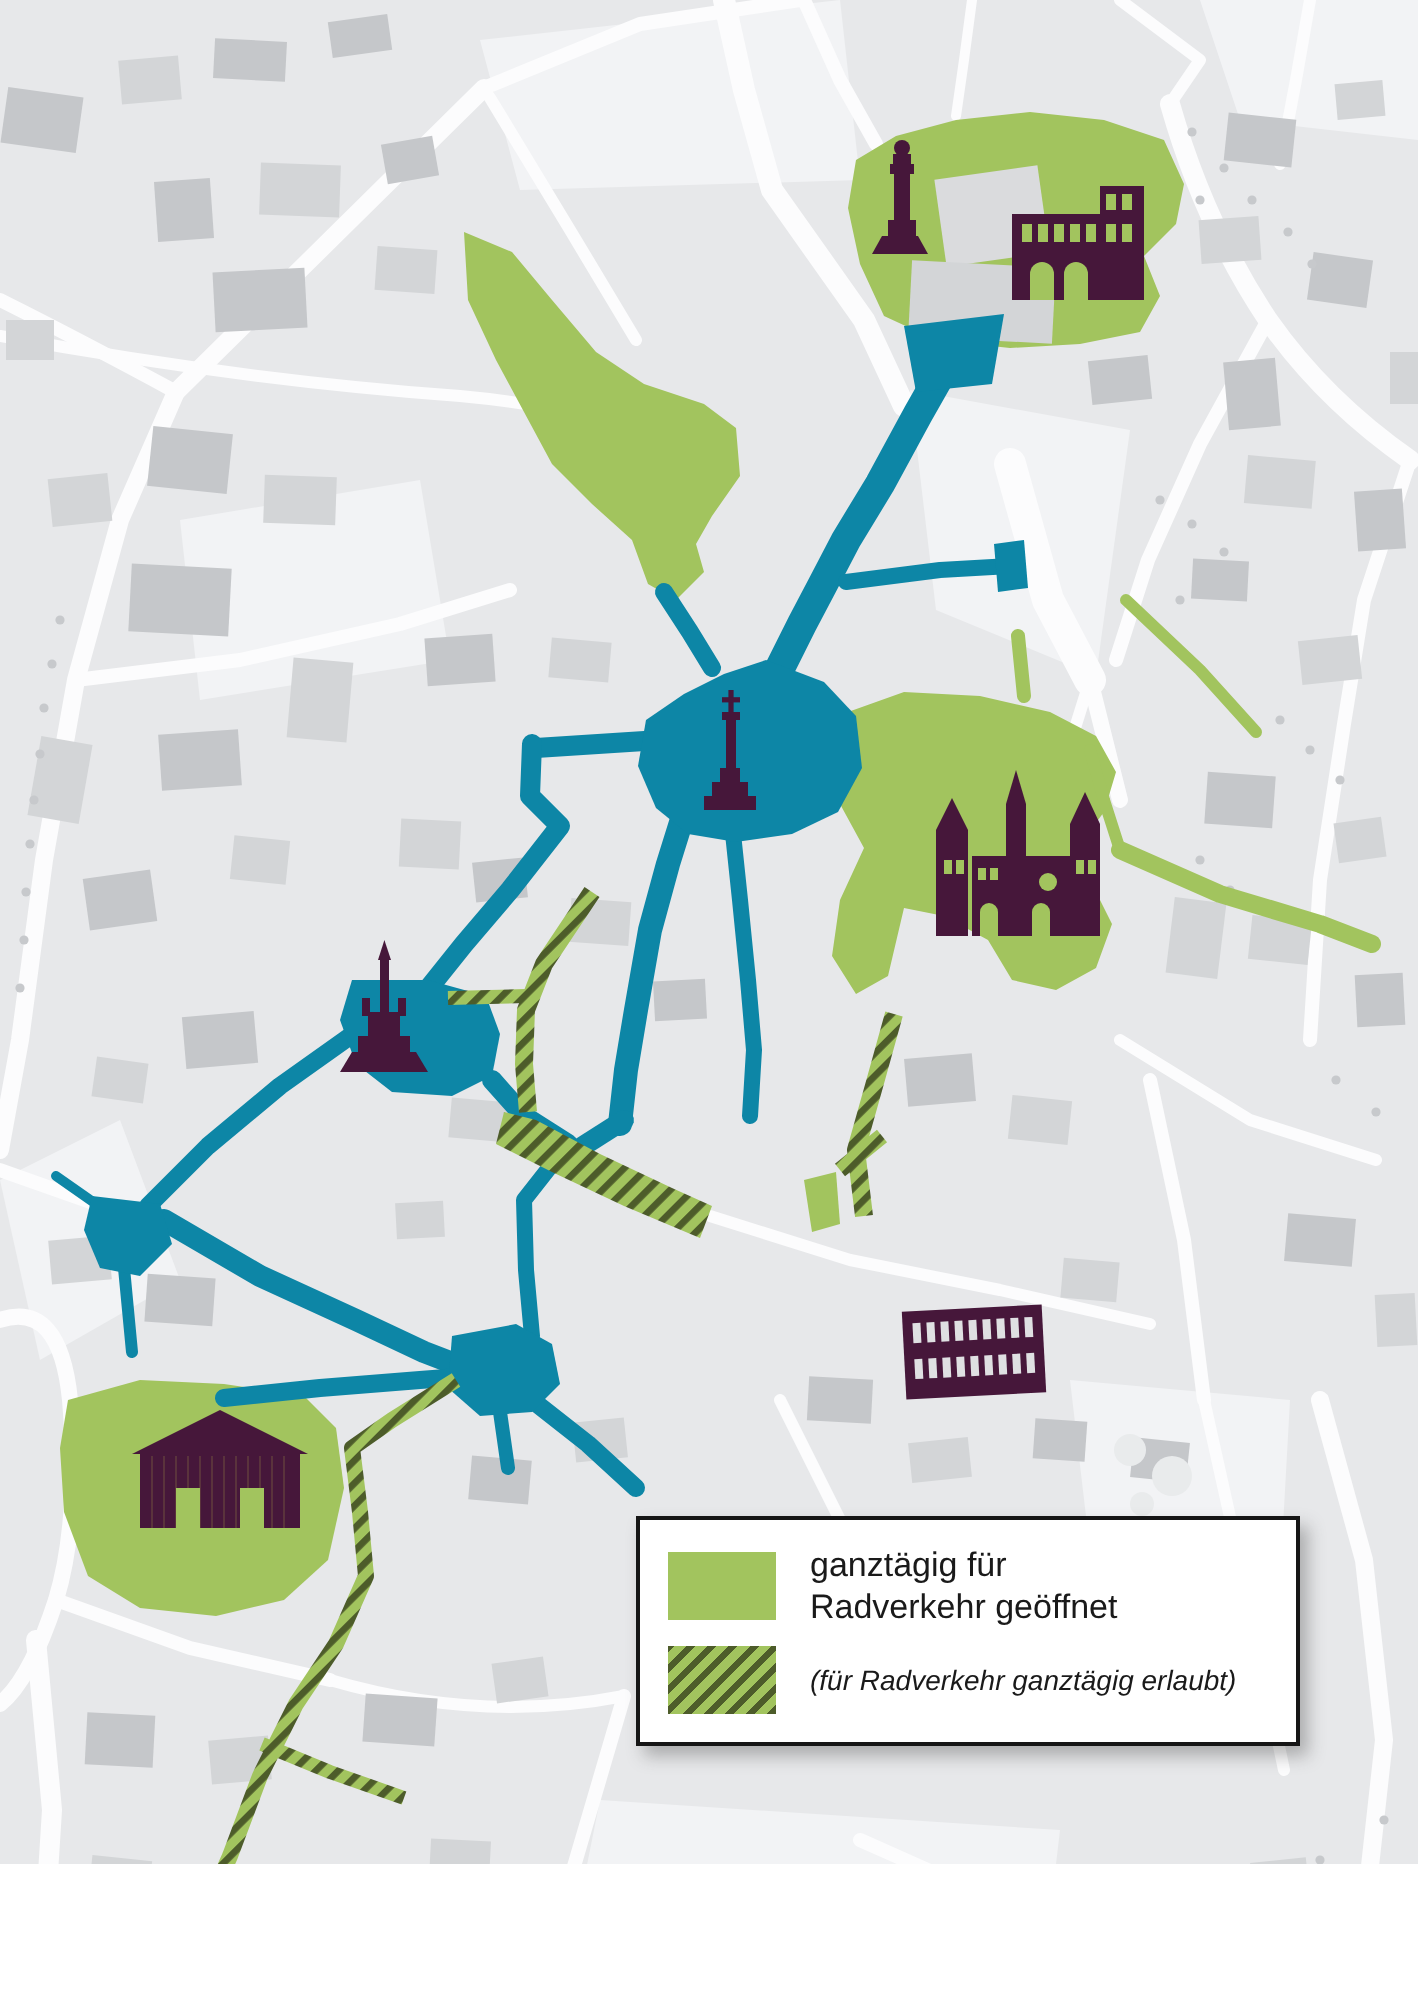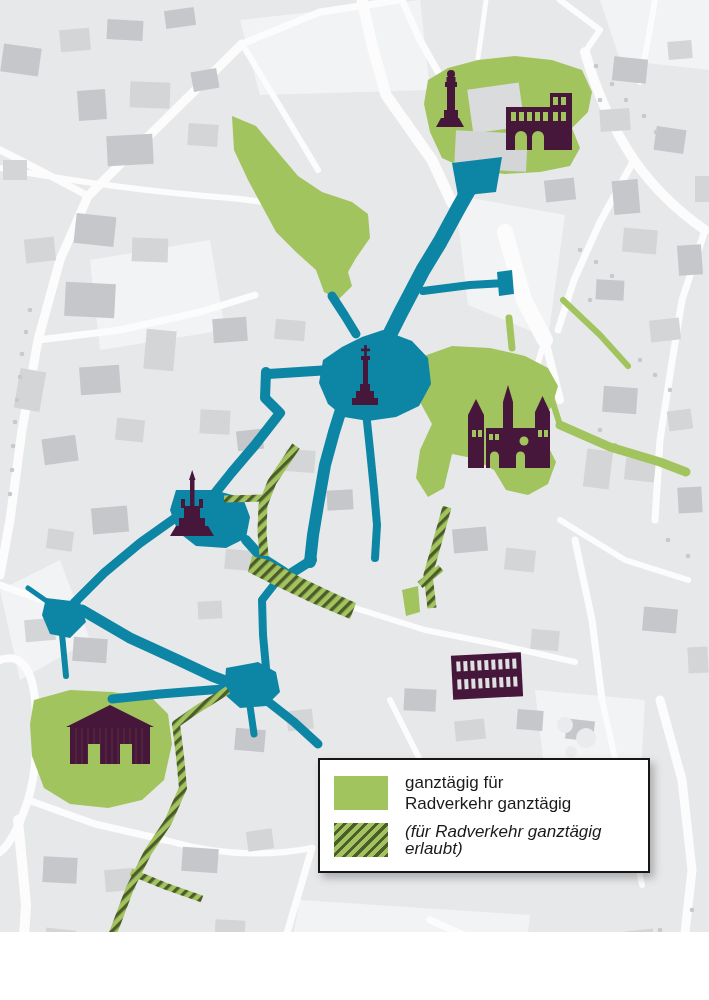--- a/index.html
+++ b/index.html
@@ -9,21 +9,21 @@
   
   .legend{position:absolute;left:318px;top:758px;width:332px;box-sizing:border-box;
           background:#ffffff;border:2px solid #161616;box-shadow:4px 5px 8px rgba(60,60,60,.35);
           padding:12px 14px 14px 14px;display:flex;flex-direction:column;gap:9px;}
   .legend-row{display:flex;align-items:center;gap:17px;}
   .swatch{width:54px;height:34px;flex:0 0 54px;}
   .swatch.green{background:var(--c-green);}
   .swatch.teal{background:var(--c-teal);}
   .swatch.hatch{background:repeating-linear-gradient(-45deg,var(--c-hatch) 0 3.2px,var(--c-green) 3.2px 7.5px);}
   .legend-text{color:#1a1a1a;font-size:17px;line-height:21px;}
-  .legend-note{font-style:italic;font-size:17px;line-height:17px;}
+  .legend-note{font-style:italic;font-size:14px;line-height:17px;}
 </style>
 </head>
 <body>
 
 <div id="stage">
 <svg width="709" height="1000" viewBox="0 0 709 1000">
   <defs>
     <pattern id="hatch" width="8" height="8" patternUnits="userSpaceOnUse" patternTransform="rotate(-45)">
       <rect width="8" height="8" style="fill:var(--c-green)"></rect>
       <rect width="8" height="3.4" style="fill:var(--c-hatch)"></rect>
@@ -361,21 +361,21 @@
       <rect x="120" y="744" width="12" height="20" style="fill:var(--c-green)"></rect>
     </g>
   </g>
 </svg>
 
 <div class="legend">
   <div class="legend-row">
     <div class="swatch green"></div>
     <div class="legend-text">
       <div>ganztägig für</div>
-      <div>Radverkehr ganztägig</div>
+      <div>Radverkehr geöffnet</div>
     </div>
   </div>
   <div class="legend-row">
     <div class="swatch hatch"></div>
     <div class="legend-text">
       <div class="legend-note">(für Radverkehr ganztägig erlaubt)</div>
     </div>
   </div>
 </div>
 </div>

